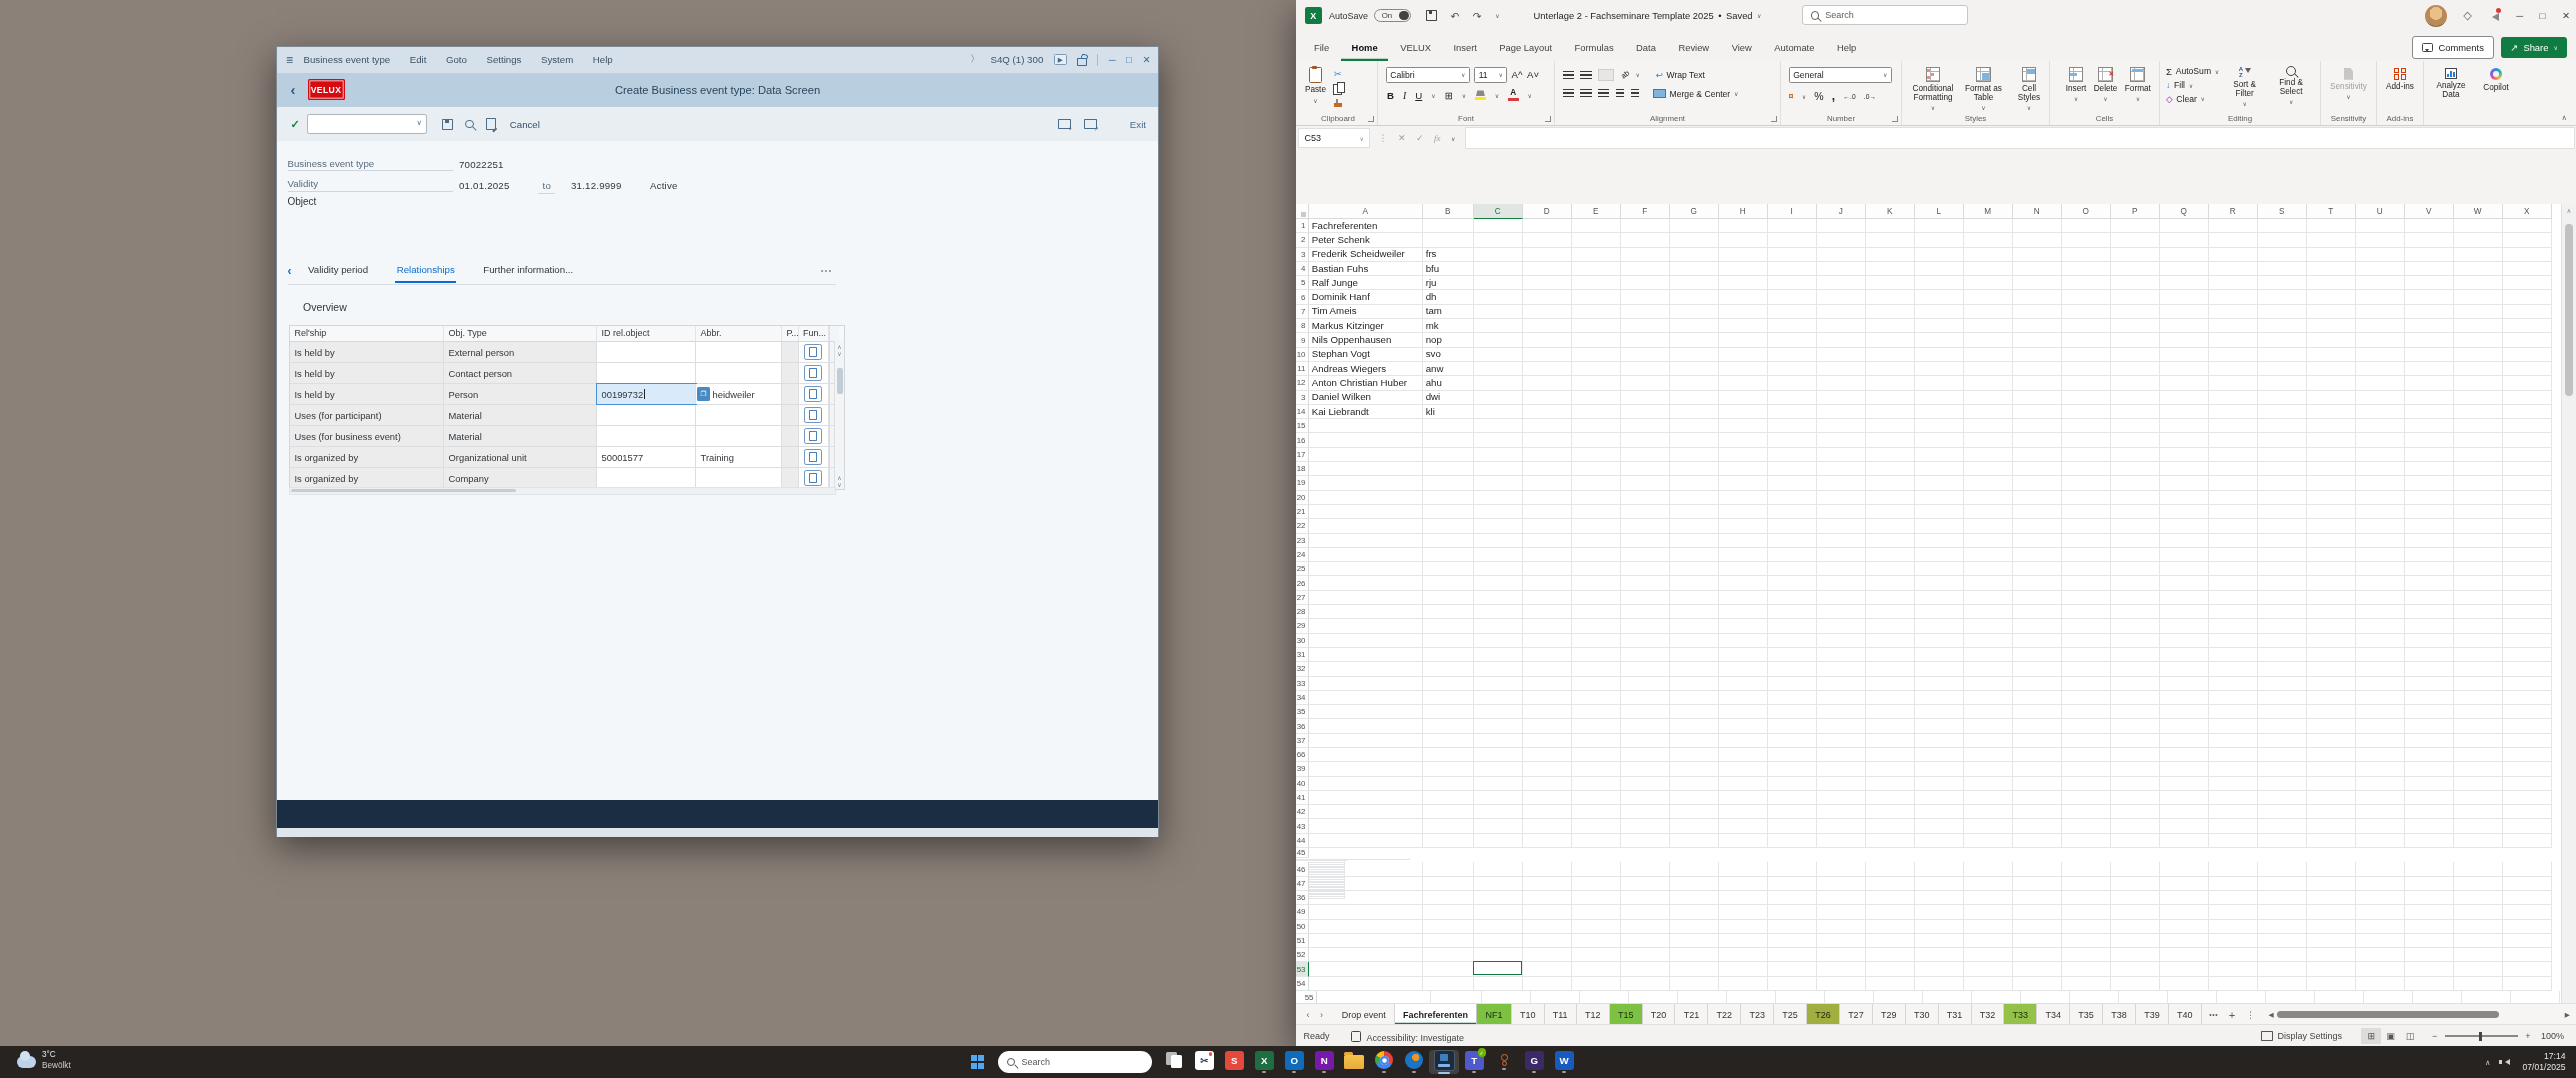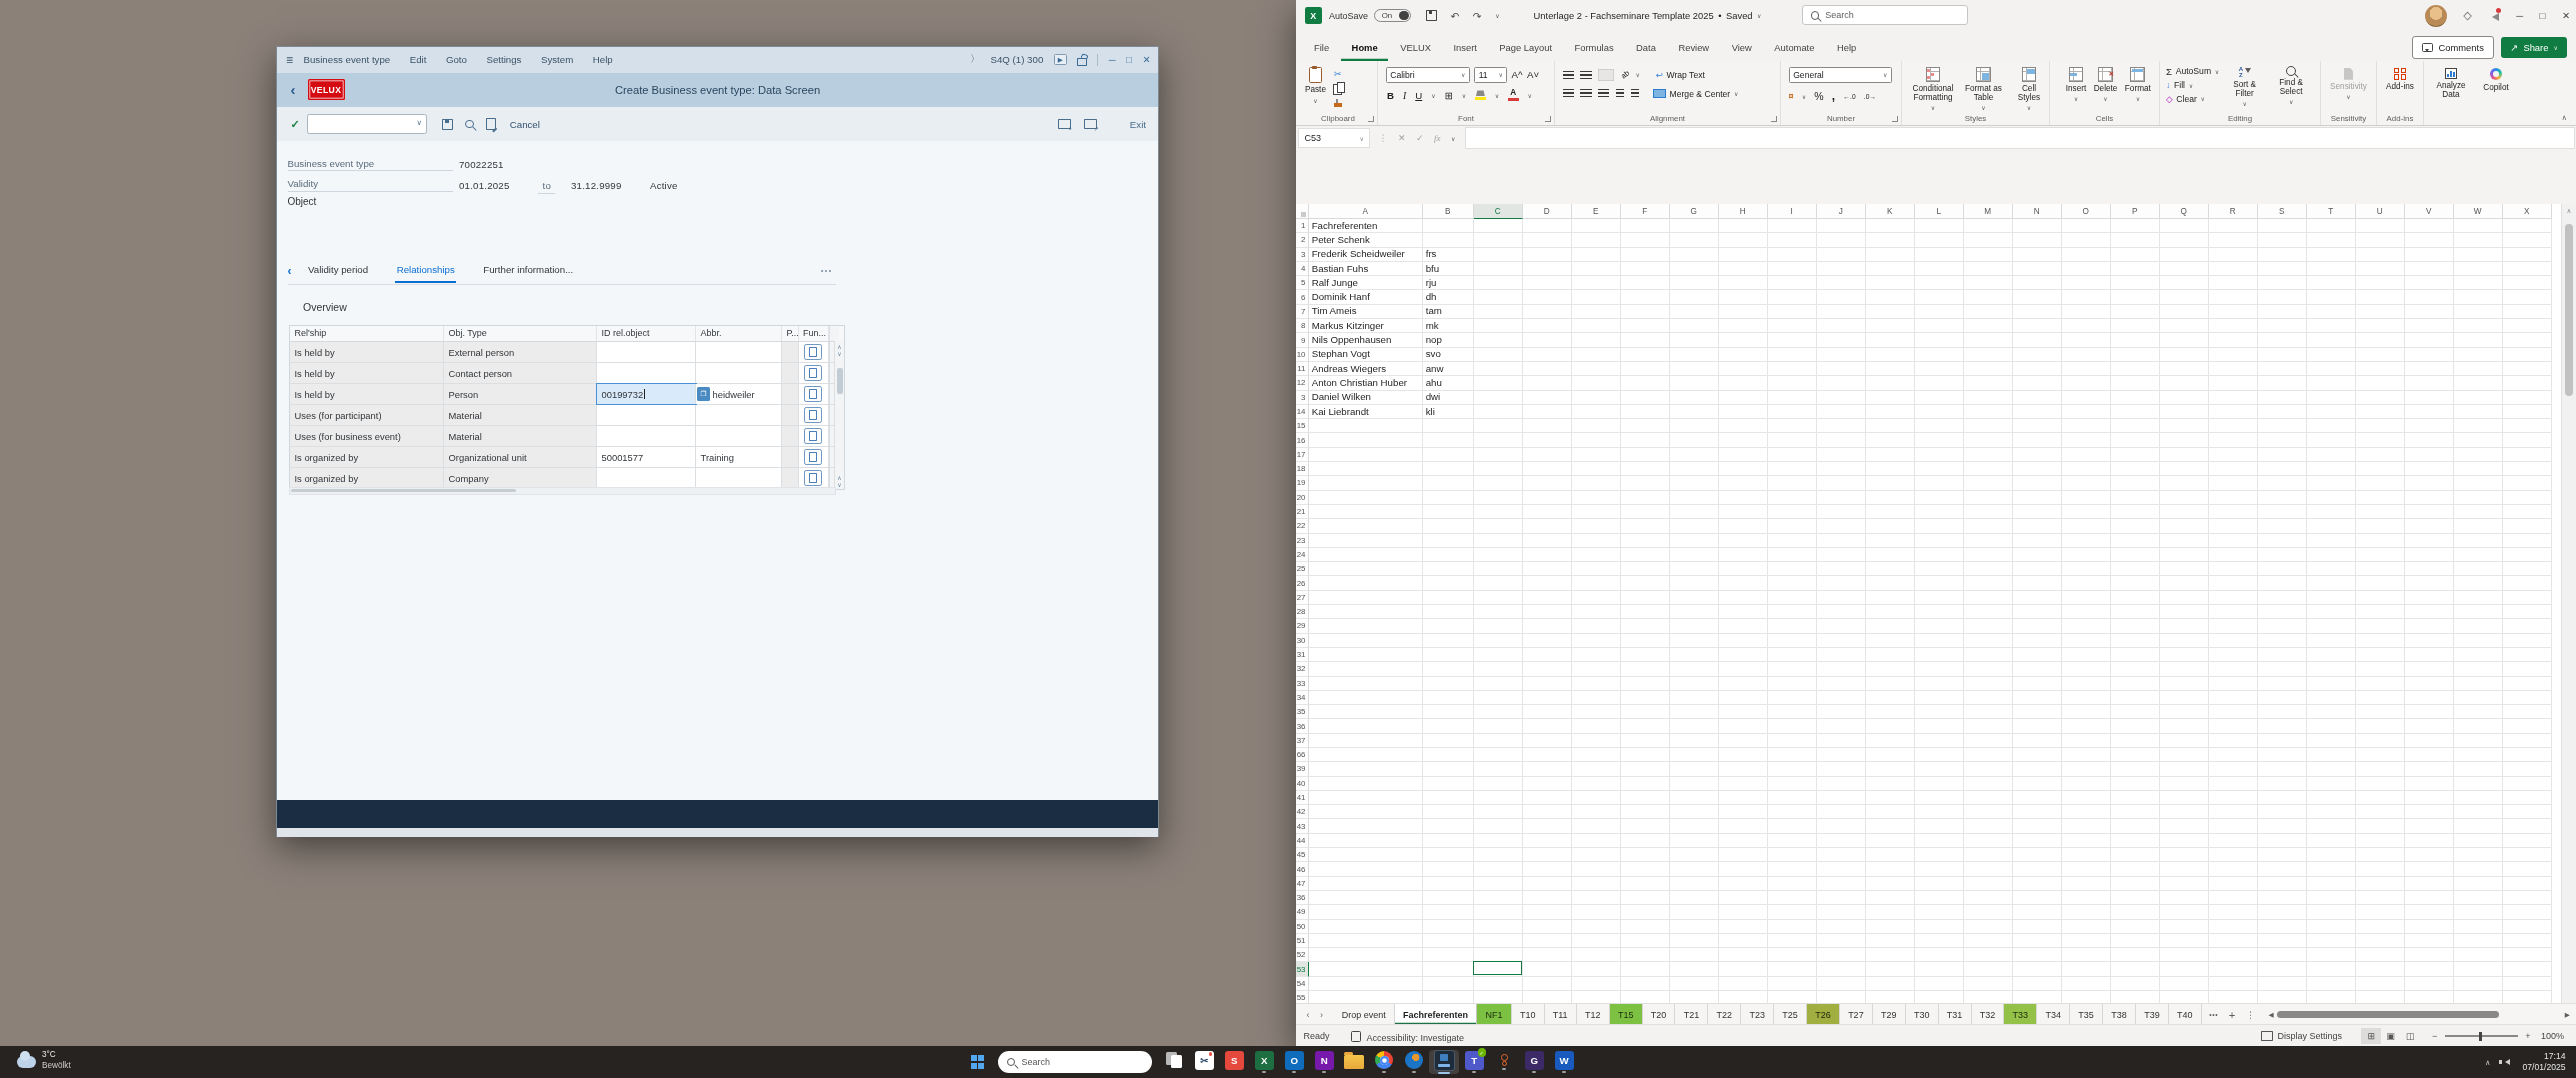--- a/index.html
+++ b/index.html
@@ -1959,21 +1959,21 @@
             <div class="xc" style="width: 49px;"></div>
             <div class="xc" style="width: 49px;"></div>
             <div class="xc" style="width: 49px;"></div>
             <div class="xc" style="width: 49px;"></div>
             <div class="xc" style="width: 49px;"></div>
             <div class="xc" style="width: 49px;"></div>
             <div class="xc" style="width: 49px;"></div>
             <div class="xc" style="width: 49px;"></div>
             <div class="xc" style="width: 49px;"></div>
           </div>
-          <div class="grow" style="height: 14.3px;">
+          <div class="grow" style="height: 14.3px; flex-direction: column;">
             <div class="rowhdr">45</div>
             <div class="xc" style="width: 114px;"></div>
             <div class="xc" style="width: 51px;"></div>
             <div class="xc" style="width: 49px;"></div>
             <div class="xc" style="width: 49px;"></div>
             <div class="xc" style="width: 49px;"></div>
             <div class="xc" style="width: 49px;"></div>
             <div class="xc" style="width: 49px;"></div>
             <div class="xc" style="width: 49px;"></div>
             <div class="xc" style="width: 49px;"></div>
@@ -2229,21 +2229,21 @@
             <div class="xc" style="width: 49px;"></div>
             <div class="xc" style="width: 49px;"></div>
             <div class="xc" style="width: 49px;"></div>
             <div class="xc" style="width: 49px;"></div>
             <div class="xc" style="width: 49px;"></div>
             <div class="xc" style="width: 49px;"></div>
             <div class="xc" style="width: 49px;"></div>
             <div class="xc" style="width: 49px;"></div>
             <div class="xc" style="width: 49px;"></div>
           </div>
-          <div class="grow" style="height: 14.3px;">
+          <div class="grow" style="height: 14.3px; margin-left: 8px;">
             <div class="rowhdr">55</div>
             <div class="xc" style="width: 114px;"></div>
             <div class="xc" style="width: 51px;"></div>
             <div class="xc" style="width: 49px;"></div>
             <div class="xc" style="width: 49px;"></div>
             <div class="xc" style="width: 49px;"></div>
             <div class="xc" style="width: 49px;"></div>
             <div class="xc" style="width: 49px;"></div>
             <div class="xc" style="width: 49px;"></div>
             <div class="xc" style="width: 49px;"></div>

